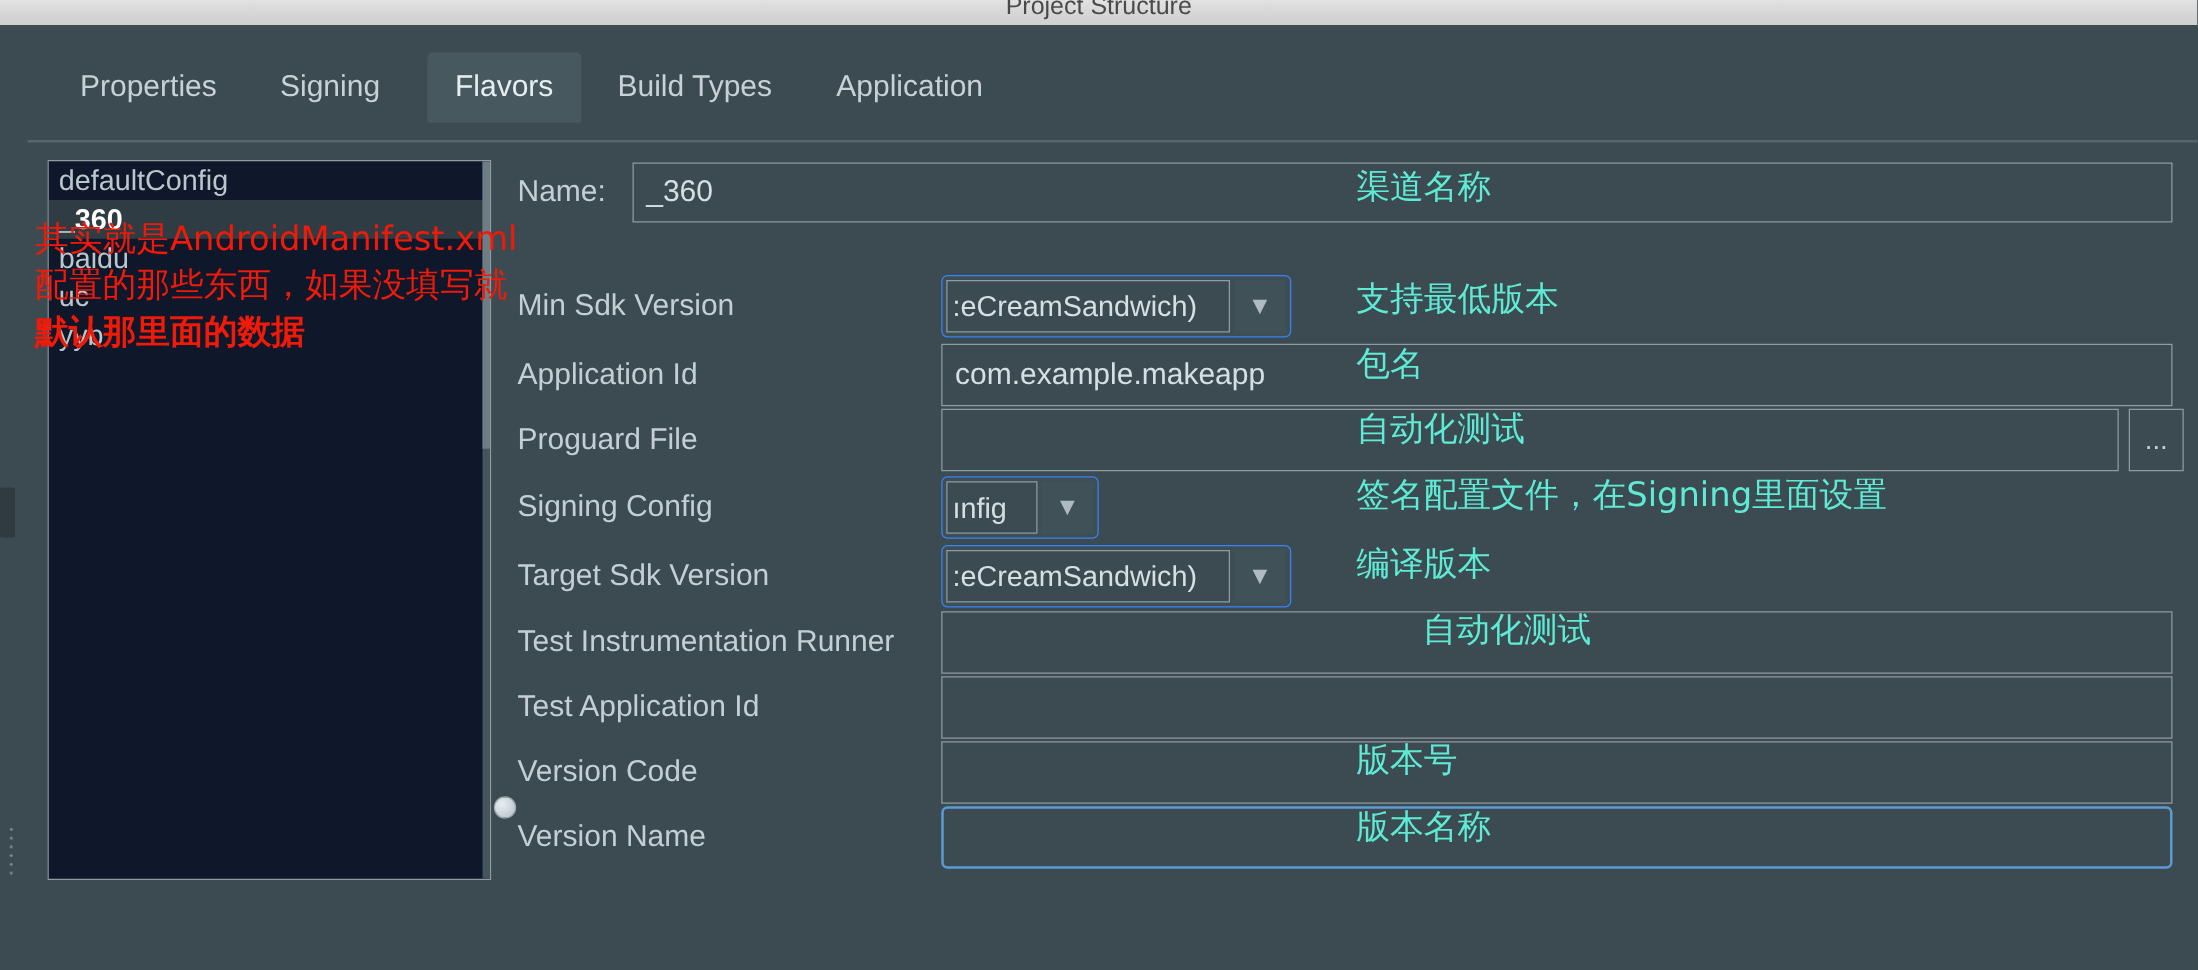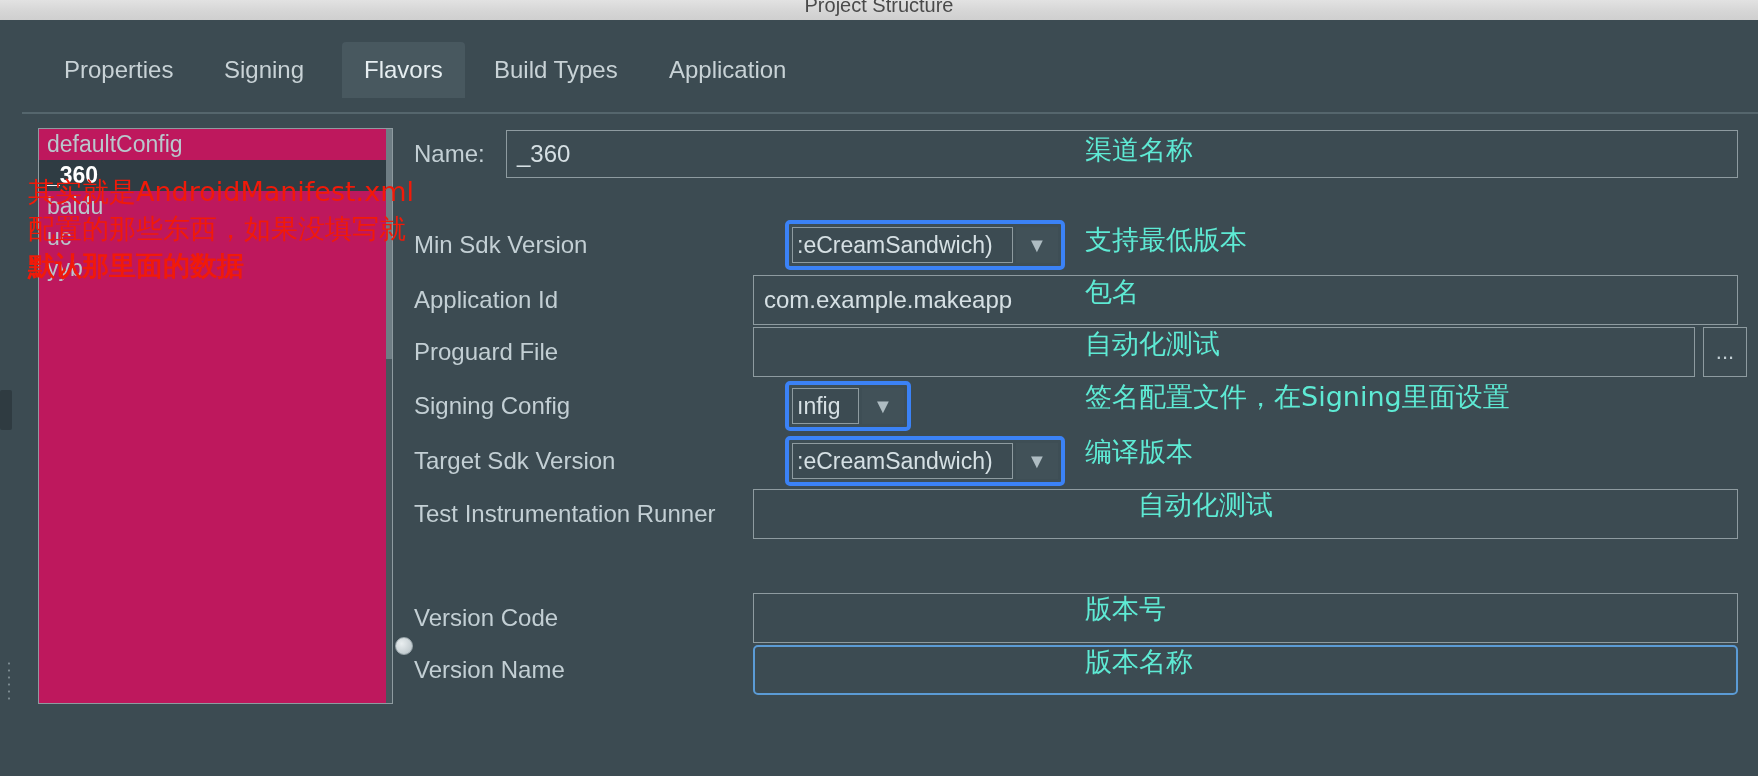--- a/index.html
+++ b/index.html
@@ -62,21 +62,21 @@
 
   
   .tabline{
     position:absolute;left:22px;top:92px;width:1736px;height:2px;
     background:#55666d;
   }
 
   
   .listpanel{
     position:absolute;left:38px;top:108px;width:355px;height:576px;
-    background:#be185d;
+    background:#0f172a;
     border:1px solid #8e9ba0;
     box-sizing:border-box;
     overflow:hidden;
   }
   .listitem{
     height:31px;line-height:31px;
     padding-left:8px;font-size:23px;color:#b9c7cd;
     white-space:nowrap;
   }
   .listitem.selected{
@@ -120,25 +120,24 @@
     padding:0 10px;
     display:flex;align-items:center;
     white-space:nowrap;overflow:hidden;
   }
   .field.focused{
     border:2px solid #5b9bd5;border-radius:5px;
   }
   
   .combo{
     position:absolute;box-sizing:border-box;
-    border:4px solid #3b82f6;border-radius:5px;
+    border:1px solid #3b82f6;border-radius:5px;
     background:#3e4e55;
     display:flex;align-items:stretch;
     padding:3px;
-    margin-left:32px;
   }
   .combo .val{
     flex:1;box-sizing:border-box;
     border:1px solid #8e9ba0;
     background:#3c4b52;color:#d6e0e4;font-size:23px;
     display:flex;align-items:center;
     padding:0 4px;white-space:nowrap;overflow:hidden;
   }
   .combo .arrow{
     width:42px;box-sizing:border-box;
@@ -255,20 +254,24 @@
           <div class="val">:eCreamSandwich)</div>
           <div class="arrow">▼</div>
         </div>
       </div>
 
       <div class="row" style="top:360px;">
         <div class="label">Test Instrumentation Runner</div>
         <div class="field" style="left:345px;top:1px;width:985px;height:50px;"></div>
       </div>
 
+      <div class="row" style="top:412px;">
+        <div class="label">Test Application Id</div>
+        <div class="field" style="left:345px;top:1px;width:985px;height:50px;"></div>
+      </div>
 
       <div class="row" style="top:464px;">
         <div class="label">Version Code</div>
         <div class="field" style="left:345px;top:1px;width:985px;height:50px;"></div>
       </div>
 
       <div class="row" style="top:516px;">
         <div class="label">Version Name</div>
         <div class="field focused" style="left:345px;top:1px;width:985px;height:50px;"></div>
       </div>

